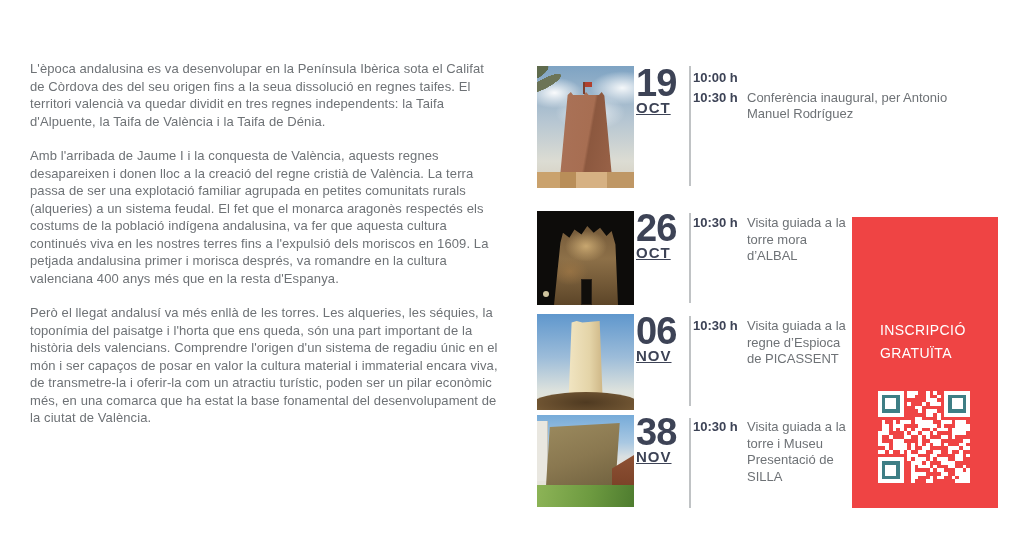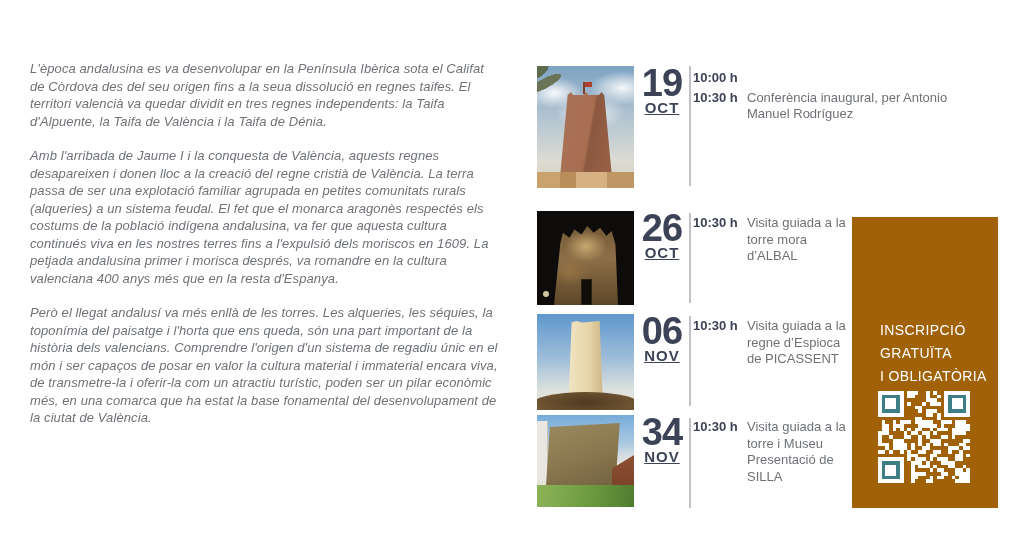--- a/index.html
+++ b/index.html
@@ -3,26 +3,26 @@
 <meta charset="utf-8">
 <style>
   * { margin:0; padding:0; box-sizing:border-box; }
   html,body { background:#ffffff; }
   body { font-family:"Liberation Sans", sans-serif; }
   .page { position:relative; width:1024px; height:538px; background:#ffffff; overflow:hidden; margin:0 auto; }
 
   
   .intro { position:absolute; left:30px; top:60px; width:470px; color:#6e7276;
            font-size:13px; line-height:17.5px; letter-spacing:0.1px; }
-  .intro p { margin-bottom:17px;font-style:italic; }
+  .intro p { margin-bottom:17px; }
 
   
   .event { position:absolute; left:537px; }
   .photo { position:absolute; left:0; top:0; width:97px; overflow:hidden; background:#9db4c5; }
-  .datecol { position:absolute; left:99px; top:1px; width:52px; text-align:center; color:#3d4356; }
+  .datecol { position:absolute; left:99px; top:1px; width:52px; text-align:left; color:#3d4356; }
   .datecol .day { display:block; font-size:38px; font-weight:700; line-height:32px; letter-spacing:-1px; }
   .datecol .month { display:block; font-size:15px; font-weight:700; letter-spacing:1px; line-height:18px;text-decoration:underline; }
   .sep { position:absolute; left:152px; width:1.5px; background:#c0c3c5; }
   .items { position:absolute; left:156px; top:4px; }
   .item { display:flex; margin-bottom:3px; font-size:13px; line-height:16.5px; }
   .item .time { flex:0 0 46px; margin-right:8px; font-weight:700; color:#3d4356; white-space:nowrap; }
   .item .desc { color:#6e7276; }
   .w-wide .desc { width:238px; }
   .w-narrow .desc { width:100px; }
 
@@ -69,21 +69,21 @@
   .ph-silla .wall { position:absolute; left:9px; top:8px; width:76px; height:66px;
      clip-path:polygon(5% 6%, 97% 0, 91% 100%, 0 95%);
      background:linear-gradient(160deg,#9b8a5e 0%,#8a7850 50%,#6f603e 100%); }
   .ph-silla .roof { position:absolute; right:0; top:40px; width:22px; height:34px;
      clip-path:polygon(0 40%, 100% 0, 100% 100%, 0 100%);
      background:linear-gradient(180deg,#8e5134,#7a4127); }
   .ph-silla .grass { position:absolute; left:0; bottom:0; width:100%; height:22px;
      background:linear-gradient(100deg,#8db457 0%,#6d9a40 55%,#4e7c2f 100%); }
 
   
-  .reg { position:absolute; left:852px; top:217px; width:146px; height:291px; background:#a16207; }
+  .reg { position:absolute; left:852px; top:217px; width:146px; height:291px; background:#ef4444; }
   .reg .lines { position:absolute; left:28px; top:102px; color:#ffffff; font-size:14px; line-height:23px; letter-spacing:0.4px; }
   .reg .qr { position:absolute; left:26px; top:174px; width:92px; height:92px; }
 </style>
 </head>
 <body>
 
 <div class="page">
 
   <div class="intro">
     <p>L'època andalusina es va desenvolupar en la Península Ibèrica sota el Califat de Còrdova des del seu origen fins a la seua dissolució en regnes taifes. El territori valencià va quedar dividit en tres regnes independents: la Taifa d'Alpuente, la Taifa de València i la Taifa de Dénia.</p>
@@ -153,37 +153,36 @@
   </div>
 
   <div class="event" style="top:415px;">
     <div class="photo ph-silla">
       <div class="bld"></div>
       <div class="wall"></div>
       <div class="roof"></div>
       <div class="grass"></div>
     </div>
     <div class="datecol">
-      <span class="day">34</span>
+      <span class="day">38</span>
       <span class="month">NOV</span>
     </div>
     <div class="sep" style="top:3px; height:90px;"></div>
     <div class="items w-narrow">
       <div class="item">
         <span class="time">10:30 h</span>
         <span class="desc">Visita guiada a la torre i Museu Presentació de SILLA</span>
       </div>
     </div>
   </div>
 
   <div class="reg">
     <div class="lines">
       <div>INSCRIPCIÓ</div>
       <div>GRATUÏTA</div>
-      <div>I OBLIGATÒRIA</div>
     </div>
     <div class="qr"><svg viewBox="0 0 100 100" width="92" height="92" shape-rendering="crispEdges">
           <g fill="#ffffff">
             <rect x="32" y="0" width="4" height="4"></rect>
             <rect x="36" y="0" width="4" height="4"></rect>
             <rect x="40" y="0" width="4" height="4"></rect>
             <rect x="52" y="0" width="4" height="4"></rect>
             <rect x="60" y="0" width="4" height="4"></rect>
             <rect x="32" y="4" width="4" height="4"></rect>
             <rect x="36" y="4" width="4" height="4"></rect>

